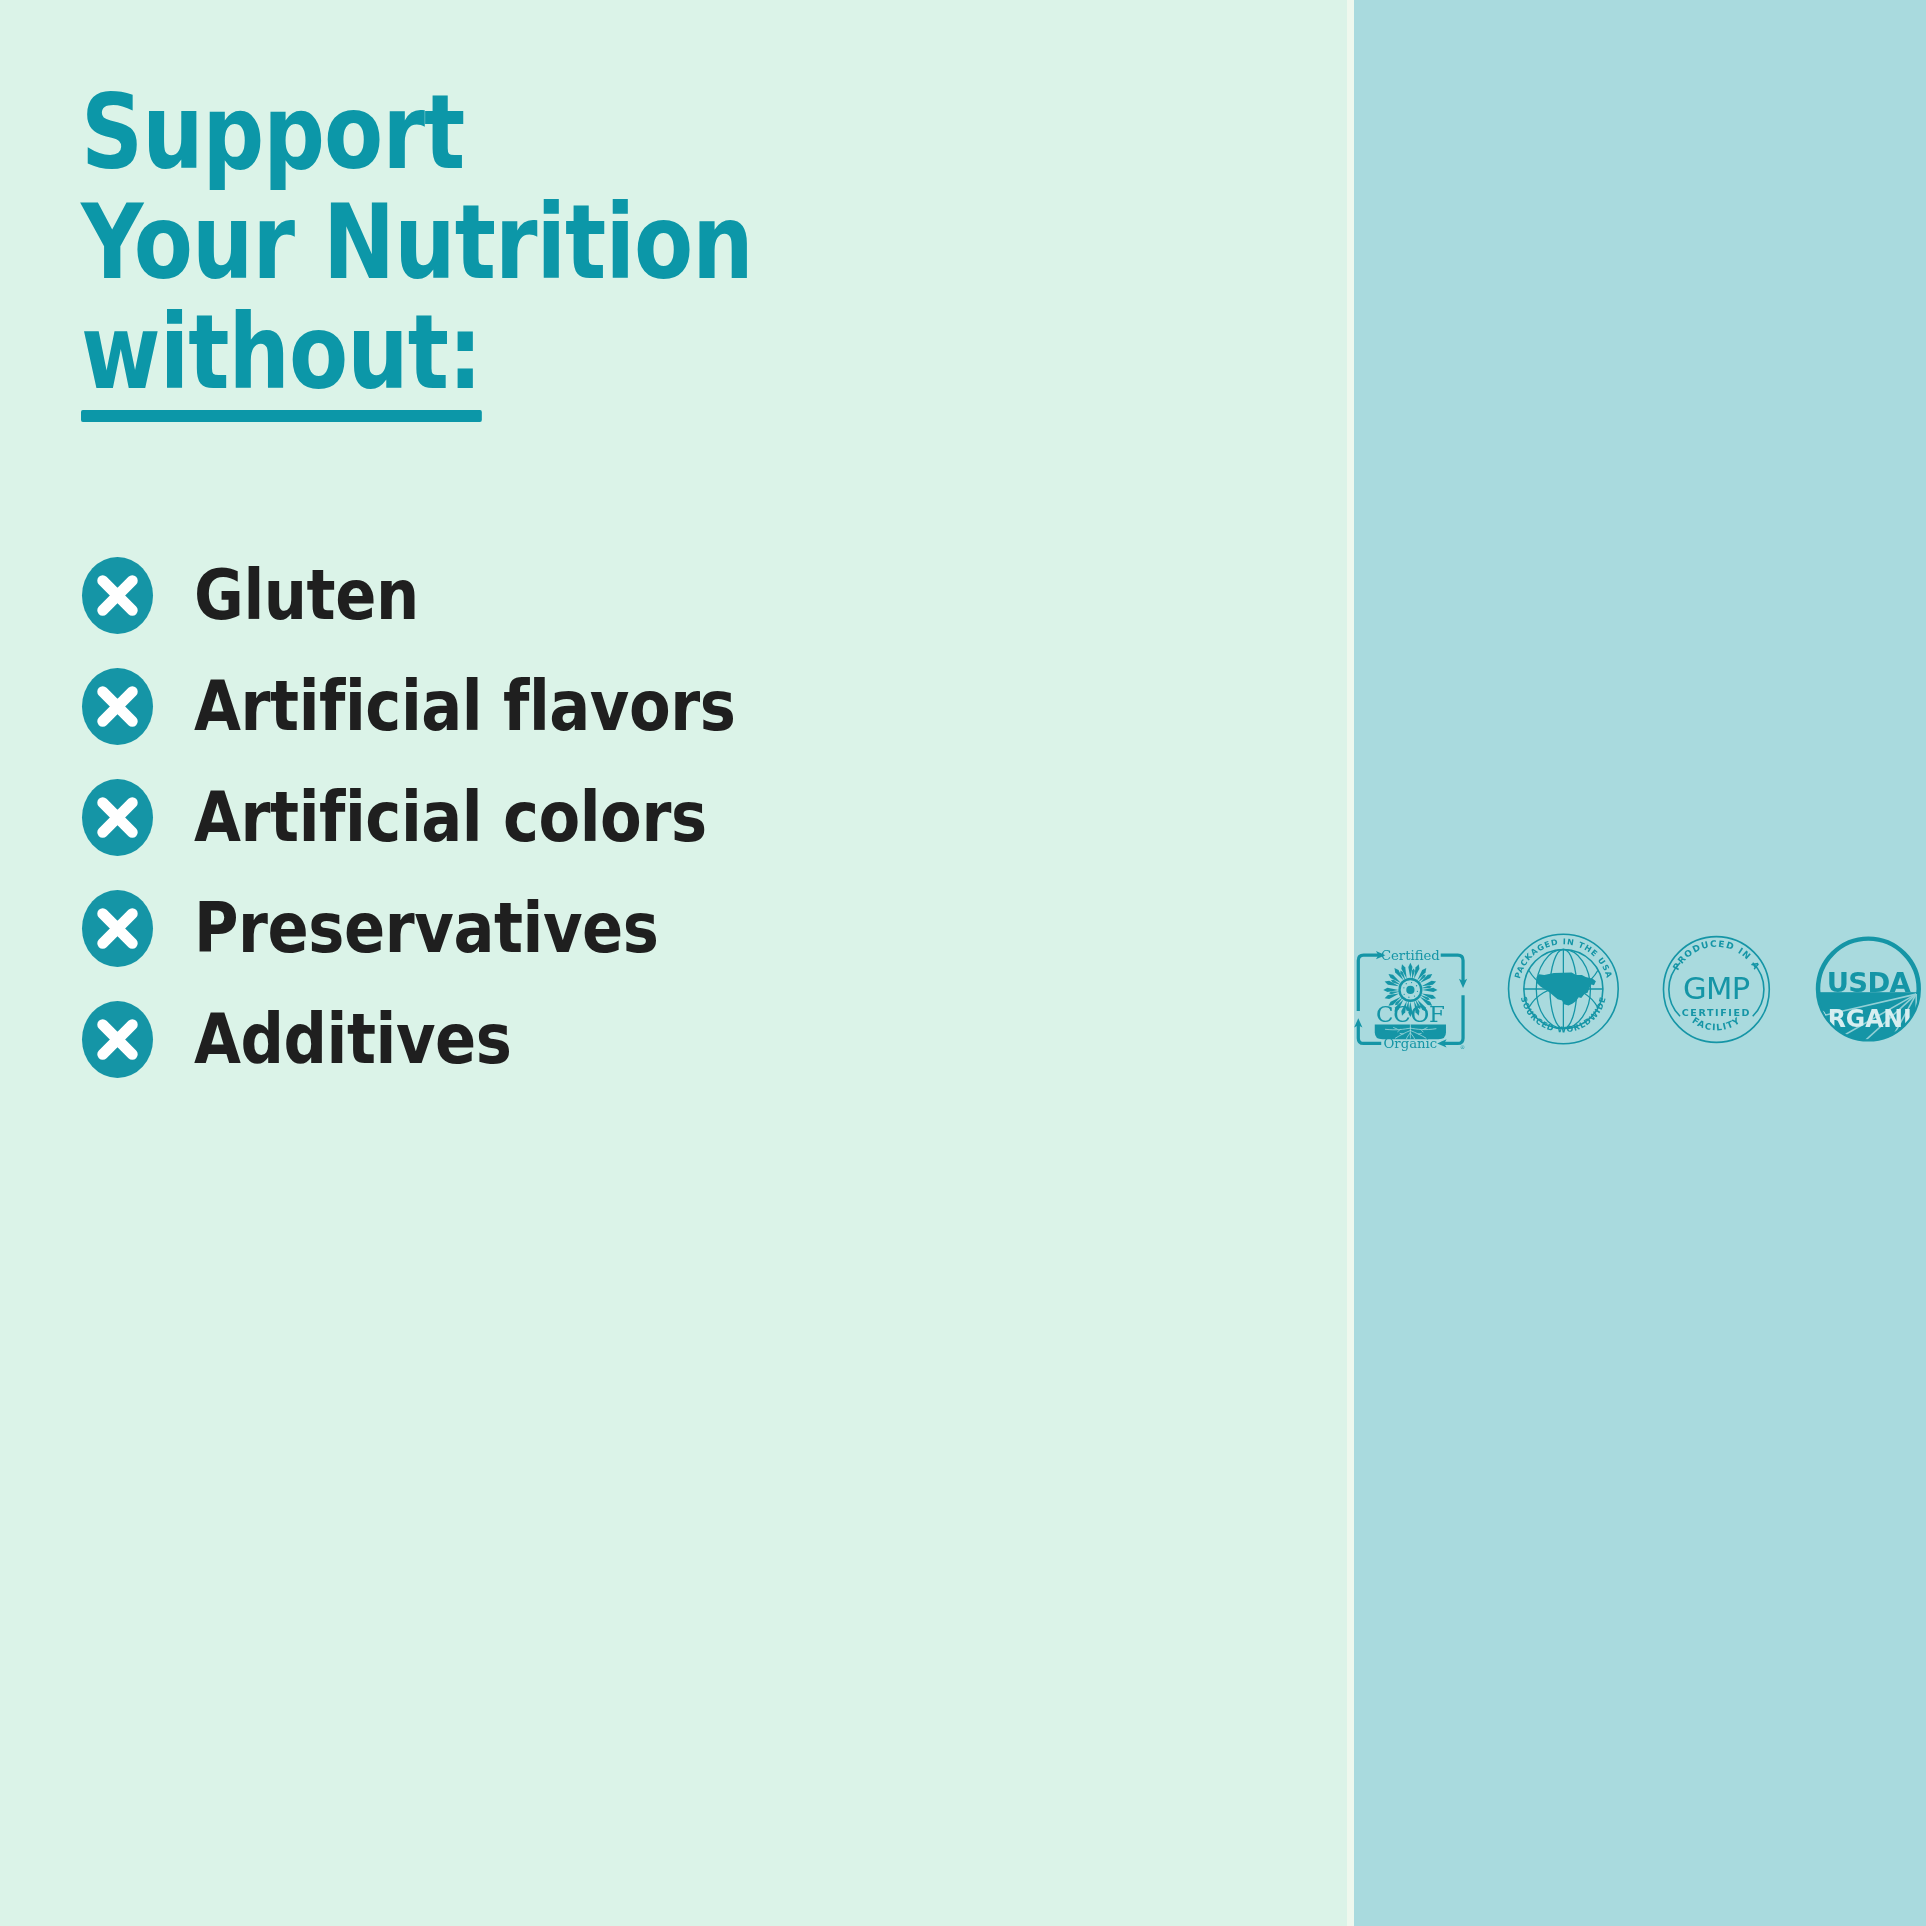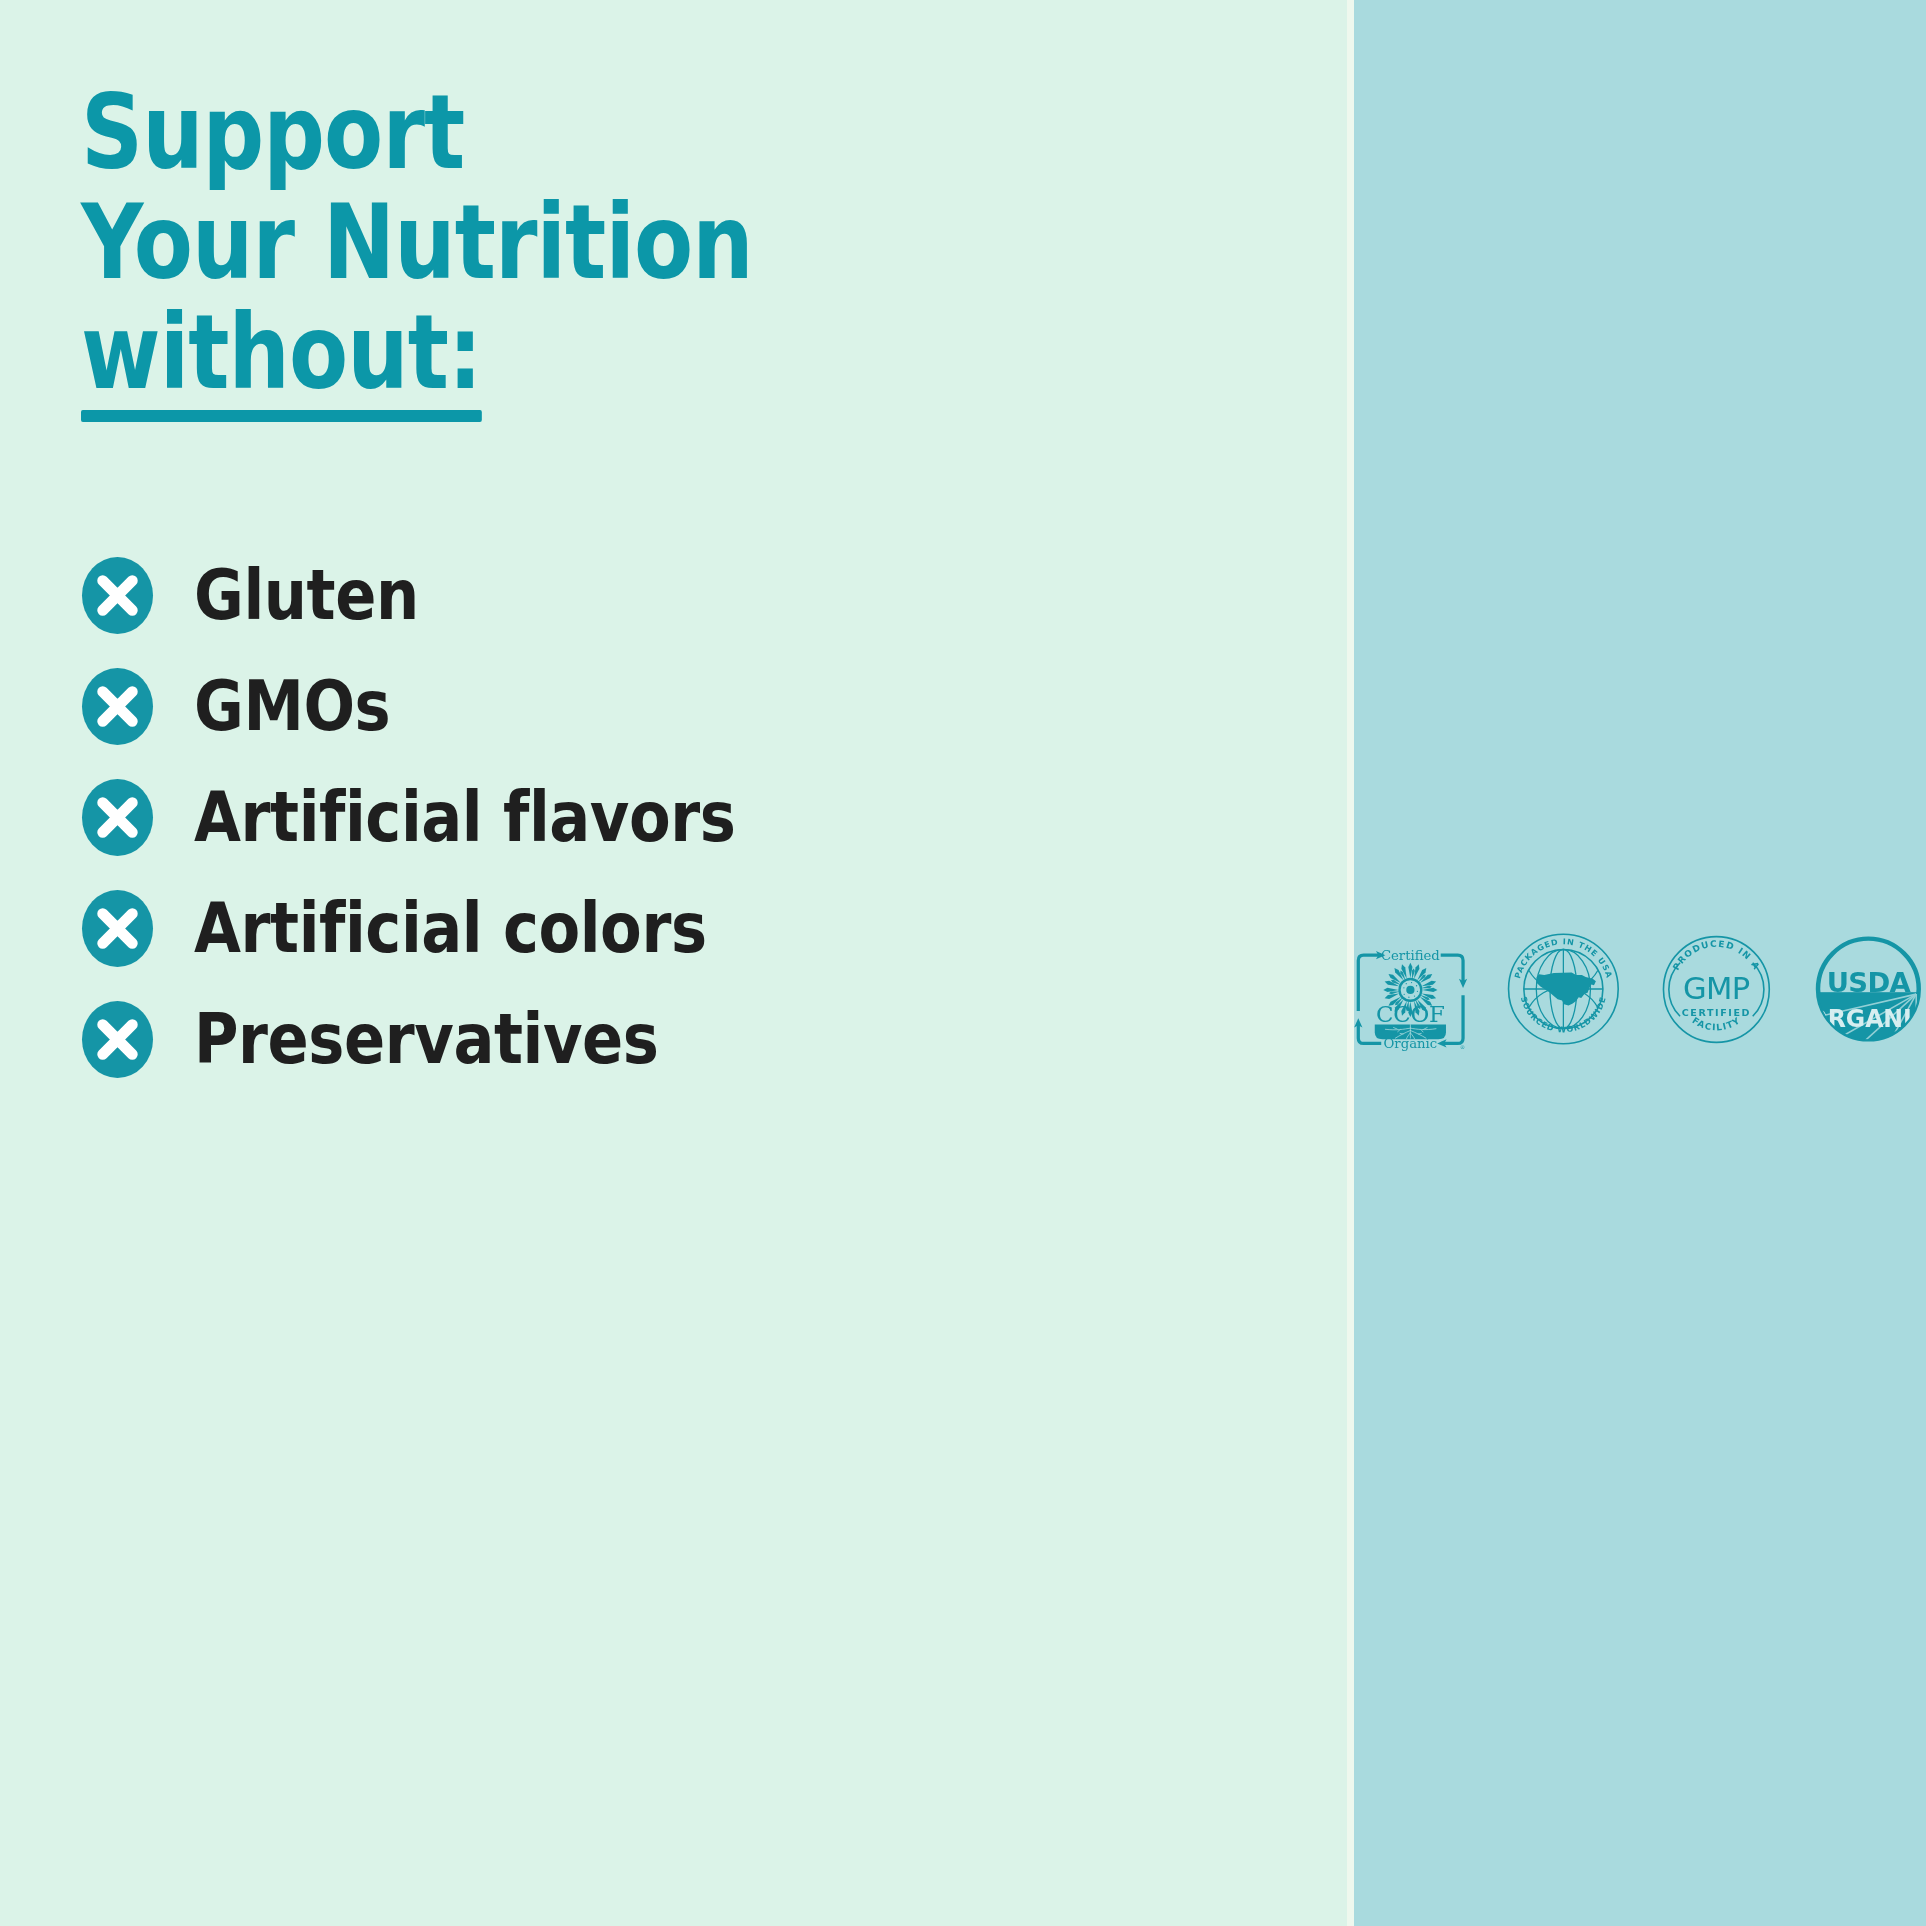--- a/index.html
+++ b/index.html
@@ -115,29 +115,20 @@
       <div class="no-item">
         <span class="x-badge">
           <svg viewBox="0 0 74 80">
               <ellipse cx="37" cy="40" rx="36" ry="39" fill="#1595a6"></ellipse>
               <path d="M22 25 L52 55 M52 25 L22 55" stroke="#ffffff" stroke-width="11" stroke-linecap="round"></path>
             </svg>
         </span>
         <span class="no-label">Gluten</span>
       </div>
 
-      <div class="no-item">
-        <span class="x-badge">
-          <svg viewBox="0 0 74 80">
-              <ellipse cx="37" cy="40" rx="36" ry="39" fill="#1595a6"></ellipse>
-              <path d="M22 25 L52 55 M52 25 L22 55" stroke="#ffffff" stroke-width="11" stroke-linecap="round"></path>
-            </svg>
-        </span>
-        <span class="no-label">GMOs</span>
-      </div>
 
 
 
       <div class="no-item">
         <span class="x-badge">
           <svg viewBox="0 0 74 80">
               <ellipse cx="37" cy="40" rx="36" ry="39" fill="#1595a6"></ellipse>
               <path d="M22 25 L52 55 M52 25 L22 55" stroke="#ffffff" stroke-width="11" stroke-linecap="round"></path>
             </svg>
         </span>
@@ -157,20 +148,29 @@
       <div class="no-item">
         <span class="x-badge">
           <svg viewBox="0 0 74 80">
               <ellipse cx="37" cy="40" rx="36" ry="39" fill="#1595a6"></ellipse>
               <path d="M22 25 L52 55 M52 25 L22 55" stroke="#ffffff" stroke-width="11" stroke-linecap="round"></path>
             </svg>
         </span>
         <span class="no-label">Preservatives</span>
       </div>
 
+      <div class="no-item">
+        <span class="x-badge">
+          <svg viewBox="0 0 74 80">
+              <ellipse cx="37" cy="40" rx="36" ry="39" fill="#1595a6"></ellipse>
+              <path d="M22 25 L52 55 M52 25 L22 55" stroke="#ffffff" stroke-width="11" stroke-linecap="round"></path>
+            </svg>
+        </span>
+        <span class="no-label">Additives</span>
+      </div>
 
     </div>
   </div>
 
   <div class="divider"></div>
 
   <div class="right-panel">
 
     <div class="badge-slot badge-ccof">
       <svg viewBox="0 0 390 430">

